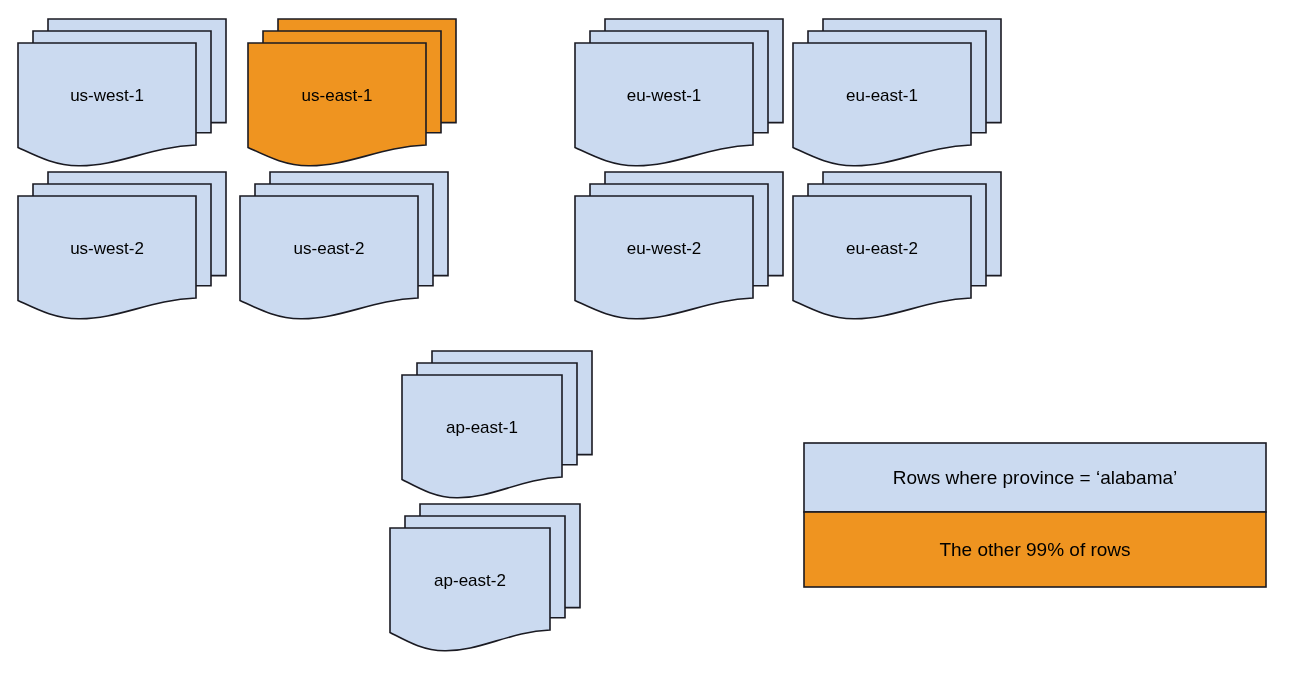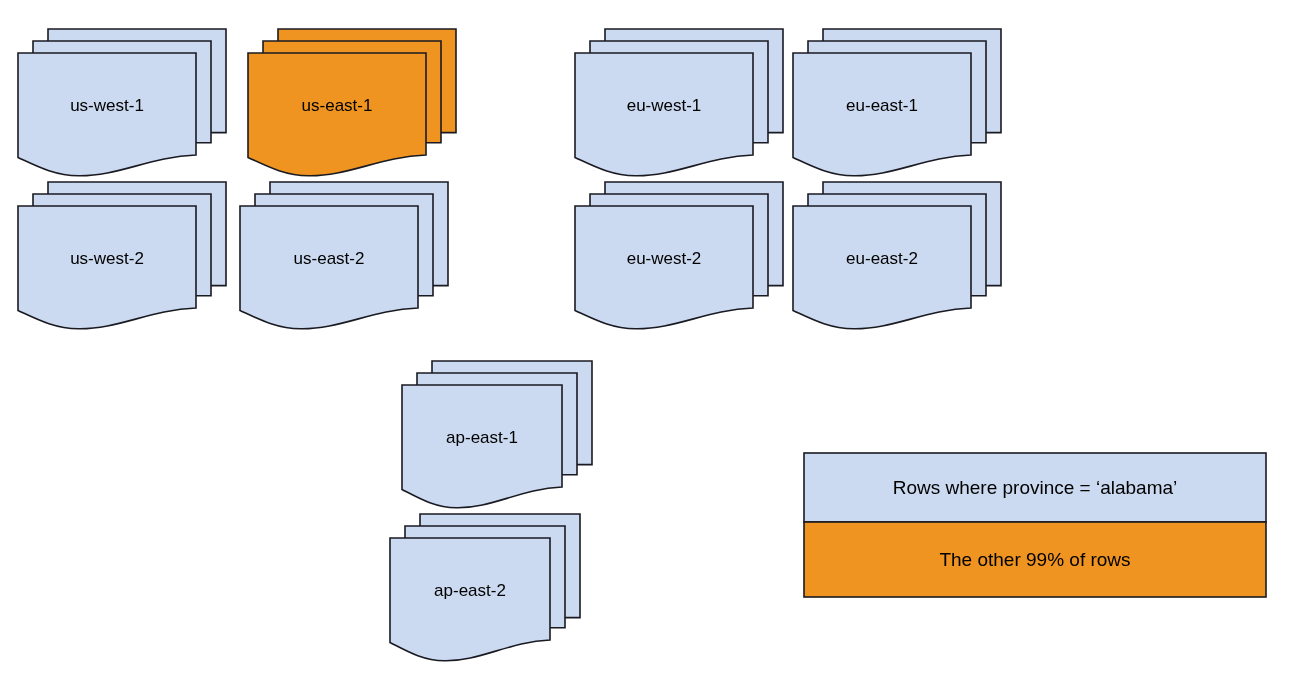--- a/index.html
+++ b/index.html
@@ -11,21 +11,21 @@
   body {
     width: 1296px;
     height: 680px;
     font-family: "Liberation Sans", sans-serif;
     overflow: hidden;
     position: relative;
   }
   #canvas {
     position: absolute;
     left: 0;
-    top: 10px;
+    top: 0;
     width: 1296px;
     height: 607px;
   }
   svg#diagram {
     display: block;
     width: 1296px;
     height: 680px;
   }
   .doc-label {
     font-family: "Liberation Sans", sans-serif;

